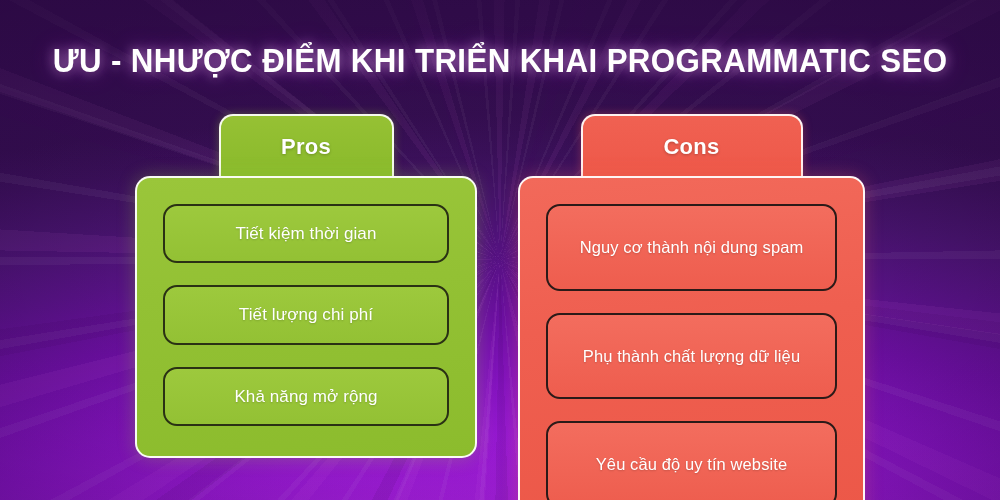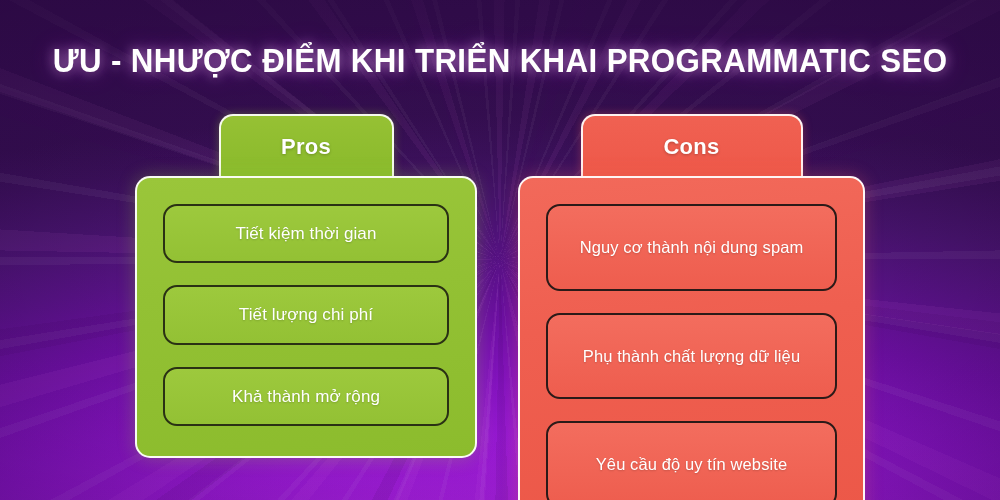--- a/index.html
+++ b/index.html
@@ -212,21 +212,21 @@
 
       <div class="chip chip-pros">
         <span class="chip-label">Tiết kiệm thời gian</span>
       </div>
 
       <div class="chip chip-pros">
         <span class="chip-label">Tiết lượng chi phí</span>
       </div>
 
       <div class="chip chip-pros">
-        <span class="chip-label">Khả thành mở rộng</span>
+        <span class="chip-label">Khả năng mở rộng</span>
       </div>
 
     </div>
   </div>
 
   <div id="col-cons" class="column">
 
     <div id="tab-cons" class="tab">
       <span class="tab-label">Cons</span>
     </div>

